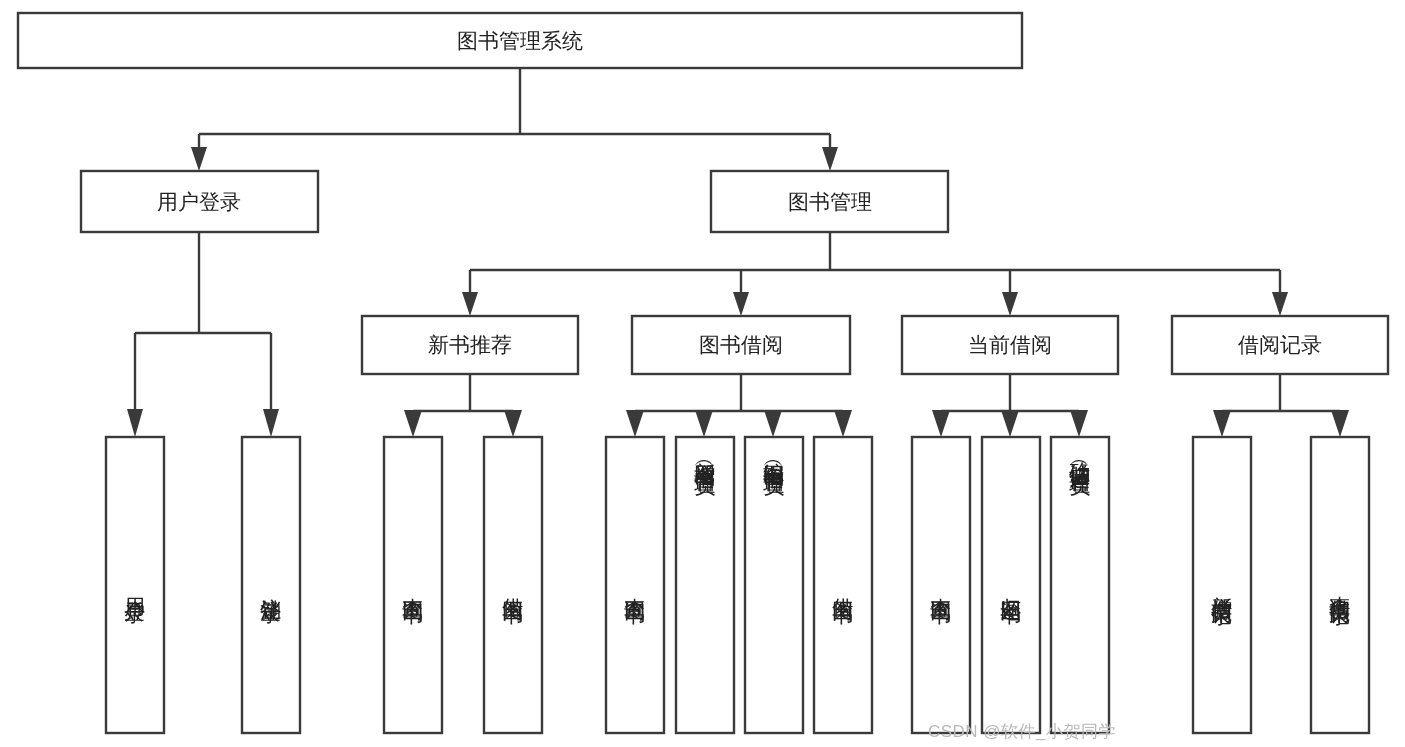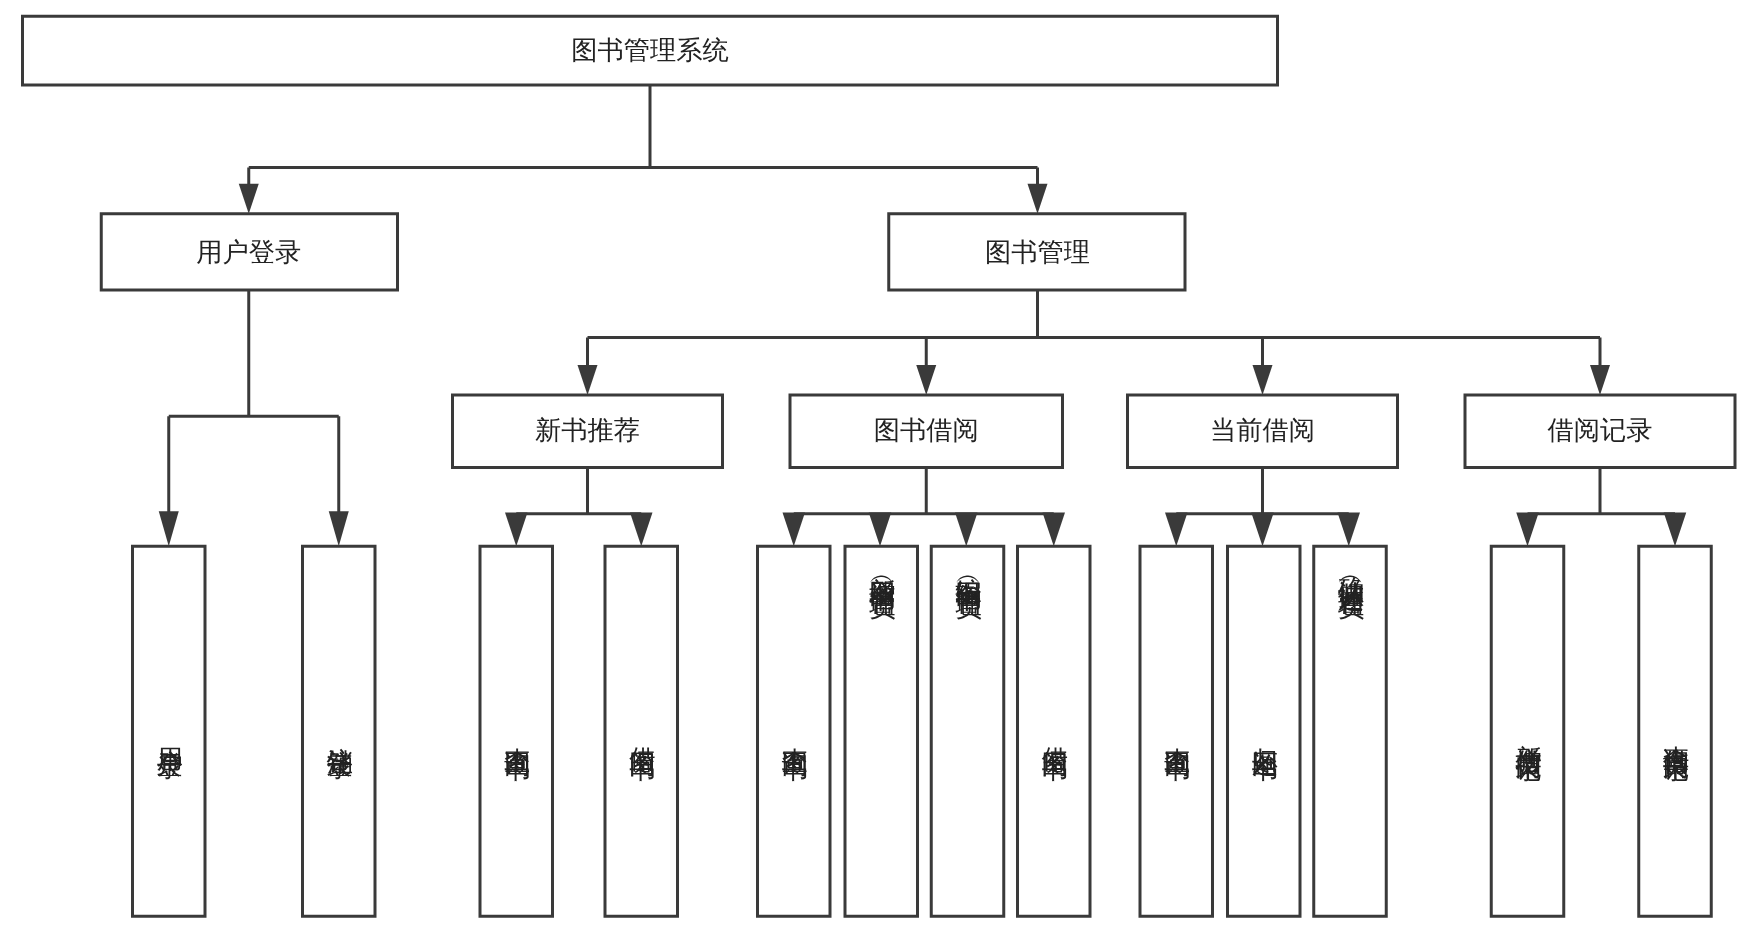--- a/index.html
+++ b/index.html
@@ -222,14 +222,15 @@
     <span class="leaf-label">确认归还（管理员）</span>
   </div>
 
   <div class="leaf-label-wrap" style="left:1193px; top:437px; width:58px; height:296px;">
     <span class="leaf-label">新增借阅记录</span>
   </div>
   <div class="leaf-label-wrap" style="left:1311px; top:437px; width:58px; height:296px;">
     <span class="leaf-label">查询借阅记录</span>
   </div>
 
+  <div class="watermark">CSDN @软件_小贺同学</div>
 
 </div>
 
 </body></html>

